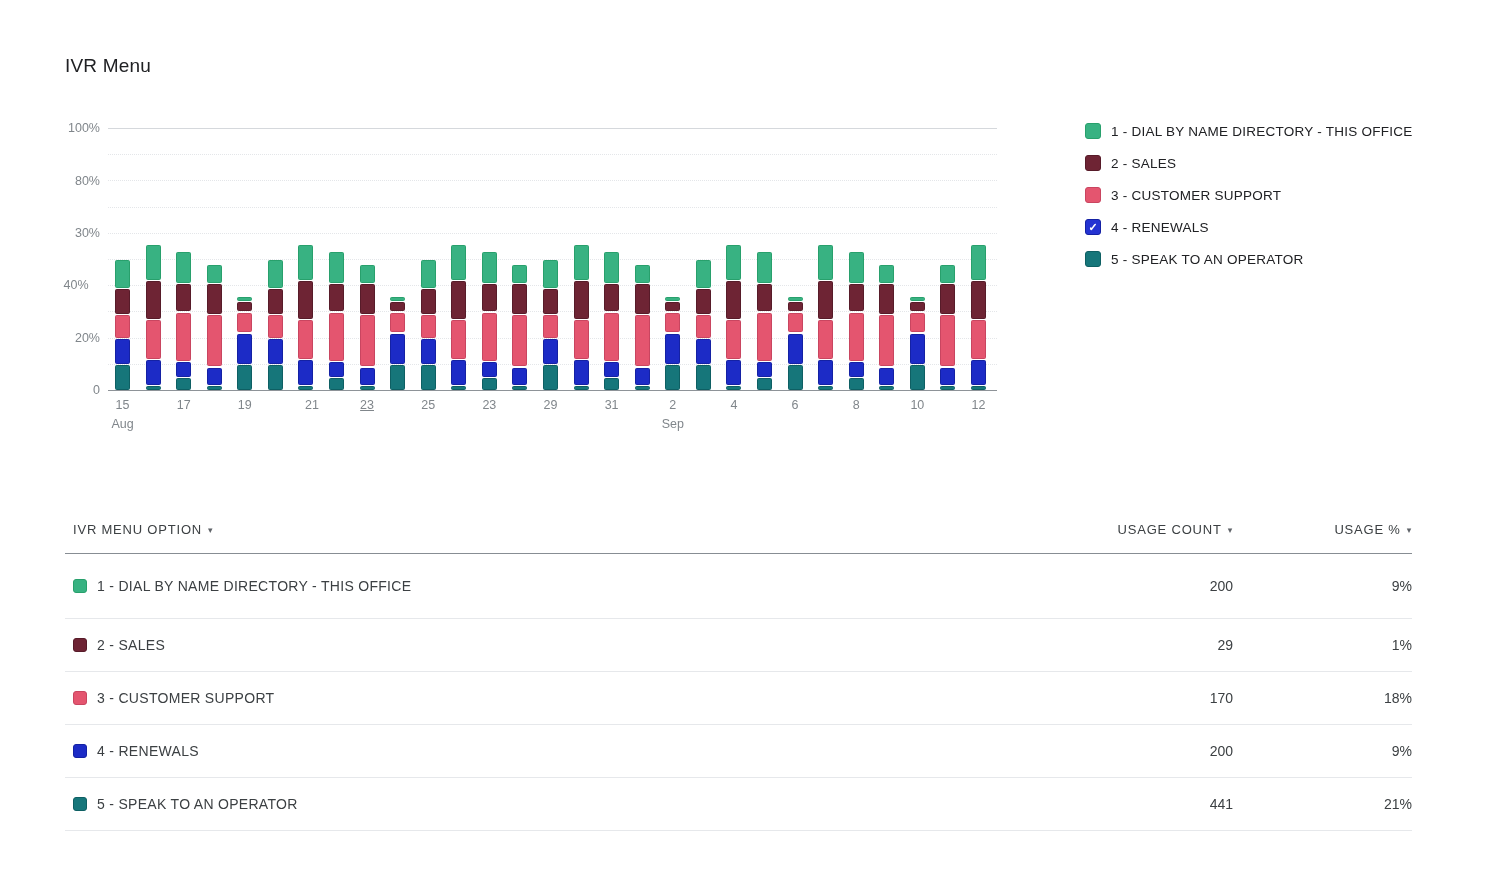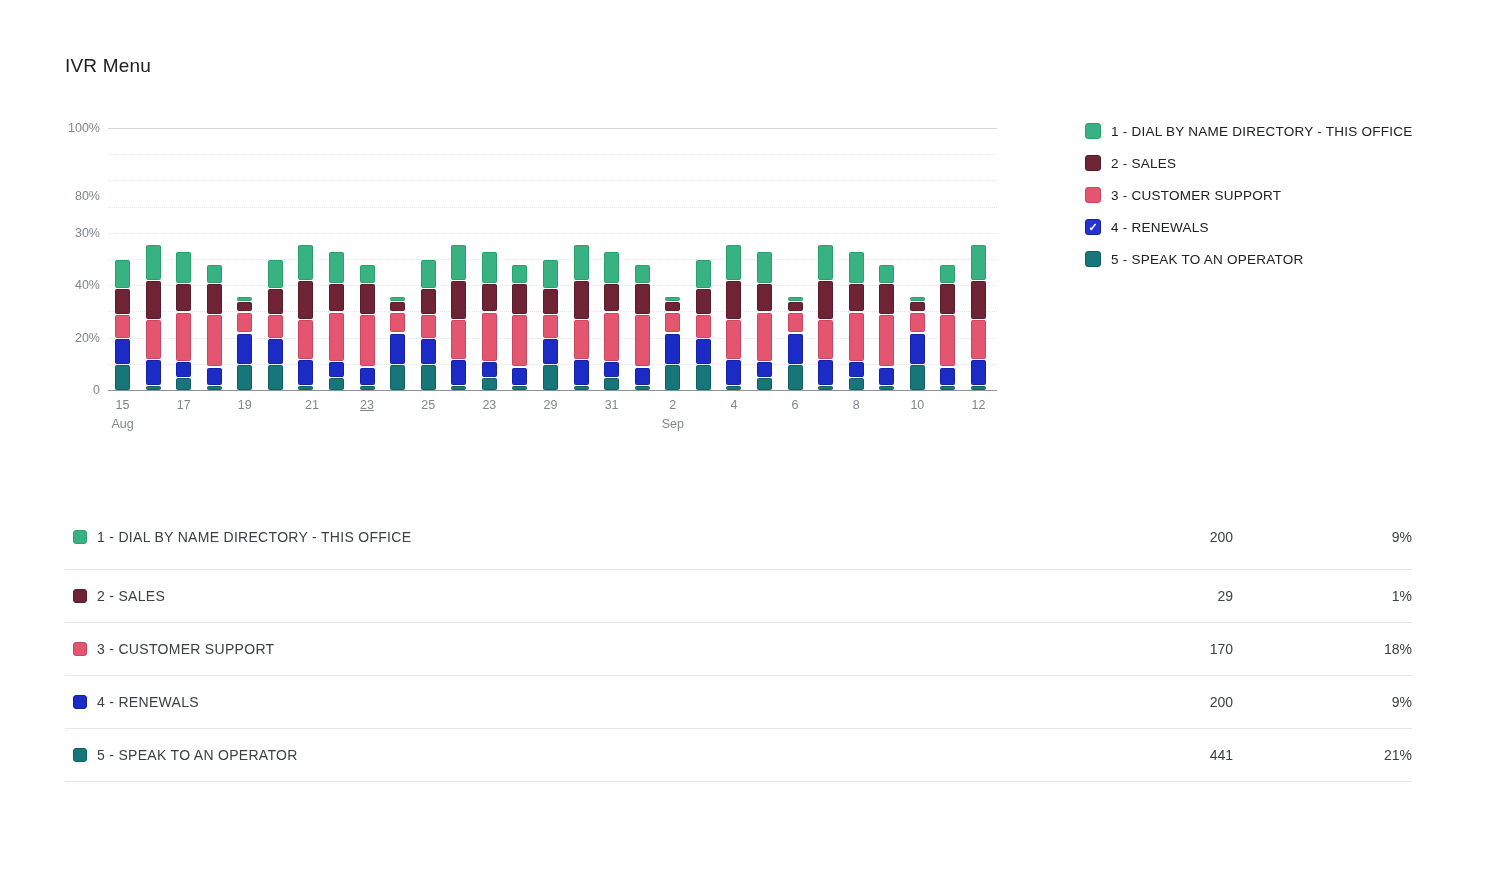--- a/index.html
+++ b/index.html
@@ -65,23 +65,23 @@
       <div class="gridline" style="top: 157.2px;"></div>
       <div class="gridline" style="top: 131px;"></div>
       <div class="gridline" style="top: 104.8px;"></div>
       <div class="gridline" style="top: 78.6px;"></div>
       <div class="gridline" style="top: 52.4px;"></div>
       <div class="gridline" style="top: 26.2px;"></div>
       <div class="gridline major" style="top: 0px;"></div>
       <div class="baseline"></div>
       <div class="ytick" style="top: 255px;">0</div>
       <div class="ytick" style="top: 202.6px;">20%</div>
-      <div class="ytick" style="top: 150.2px;">40%</div>
+      <div class="ytick" style="top: 150.2px; text-align: center;">40%</div>
       <div class="ytick" style="top: 97.8px;">30%</div>
-      <div class="ytick" style="top: 61px;">80%</div>
+      <div class="ytick" style="top: 46px;">80%</div>
       <div class="ytick" style="top: -7px;">100%</div>
       <div class="bar" title="Aug 15" style="left: 7px;">
         <div class="seg" style="bottom: 0px; height: 25px; background: rgb(22, 118, 122); border: 1px solid rgb(14, 95, 99);"></div>
         <div class="seg" style="bottom: 26.2px; height: 25px; background: rgb(28, 43, 198); border: 1px solid rgb(20, 33, 164);"></div>
         <div class="seg" style="bottom: 52.4px; height: 22.38px; background: rgb(228, 85, 111); border: 1px solid rgb(201, 69, 96);"></div>
         <div class="seg" style="bottom: 75.98px; height: 25px; background: rgb(110, 36, 52); border: 1px solid rgb(87, 27, 41);"></div>
         <div class="seg" style="bottom: 102.18px; height: 27.62px; background: rgb(56, 178, 130); border: 1px solid rgb(40, 160, 108);"></div>
       </div>
       <div class="bar" title="Aug 16" style="left: 37.571px;">
         <div class="seg" style="bottom: 0px; height: 4.04px; background: rgb(22, 118, 122); border: 1px solid rgb(14, 95, 99);"></div>
@@ -314,20 +314,25 @@
         <div class="checkbox" style="background: rgb(36, 51, 210); border: 1px solid rgb(20, 33, 164);">✓</div>
         <div class="legend-label">4 - RENEWALS</div>
       </div>
       <div class="legend-item">
         <div class="swatch" style="background: rgb(22, 118, 122); border: 1px solid rgb(14, 95, 99);"></div>
         <div class="legend-label">5 - SPEAK TO AN OPERATOR</div>
       </div>
     </div>
 
   <div class="usage-table">
+    <div class="t-header">
+        <div class="hcell"><span>IVR MENU OPTION</span><span class="caret">▾</span></div>
+        <div class="hcell num"><span>USAGE COUNT</span><span class="caret">▾</span></div>
+        <div class="hcell num"><span>USAGE %</span><span class="caret">▾</span></div>
+      </div>
     <div class="t-body">
         <div class="t-row first">
           <div class="opt-cell">
             <div class="row-swatch" style="background: rgb(56, 178, 130); border: 1px solid rgb(40, 160, 108);"></div>
             <div class="opt-label">1 - DIAL BY NAME DIRECTORY - THIS OFFICE</div>
           </div>
           <div class="num-cell">200</div>
           <div class="num-cell">9%</div>
         </div>
         <div class="t-row">

